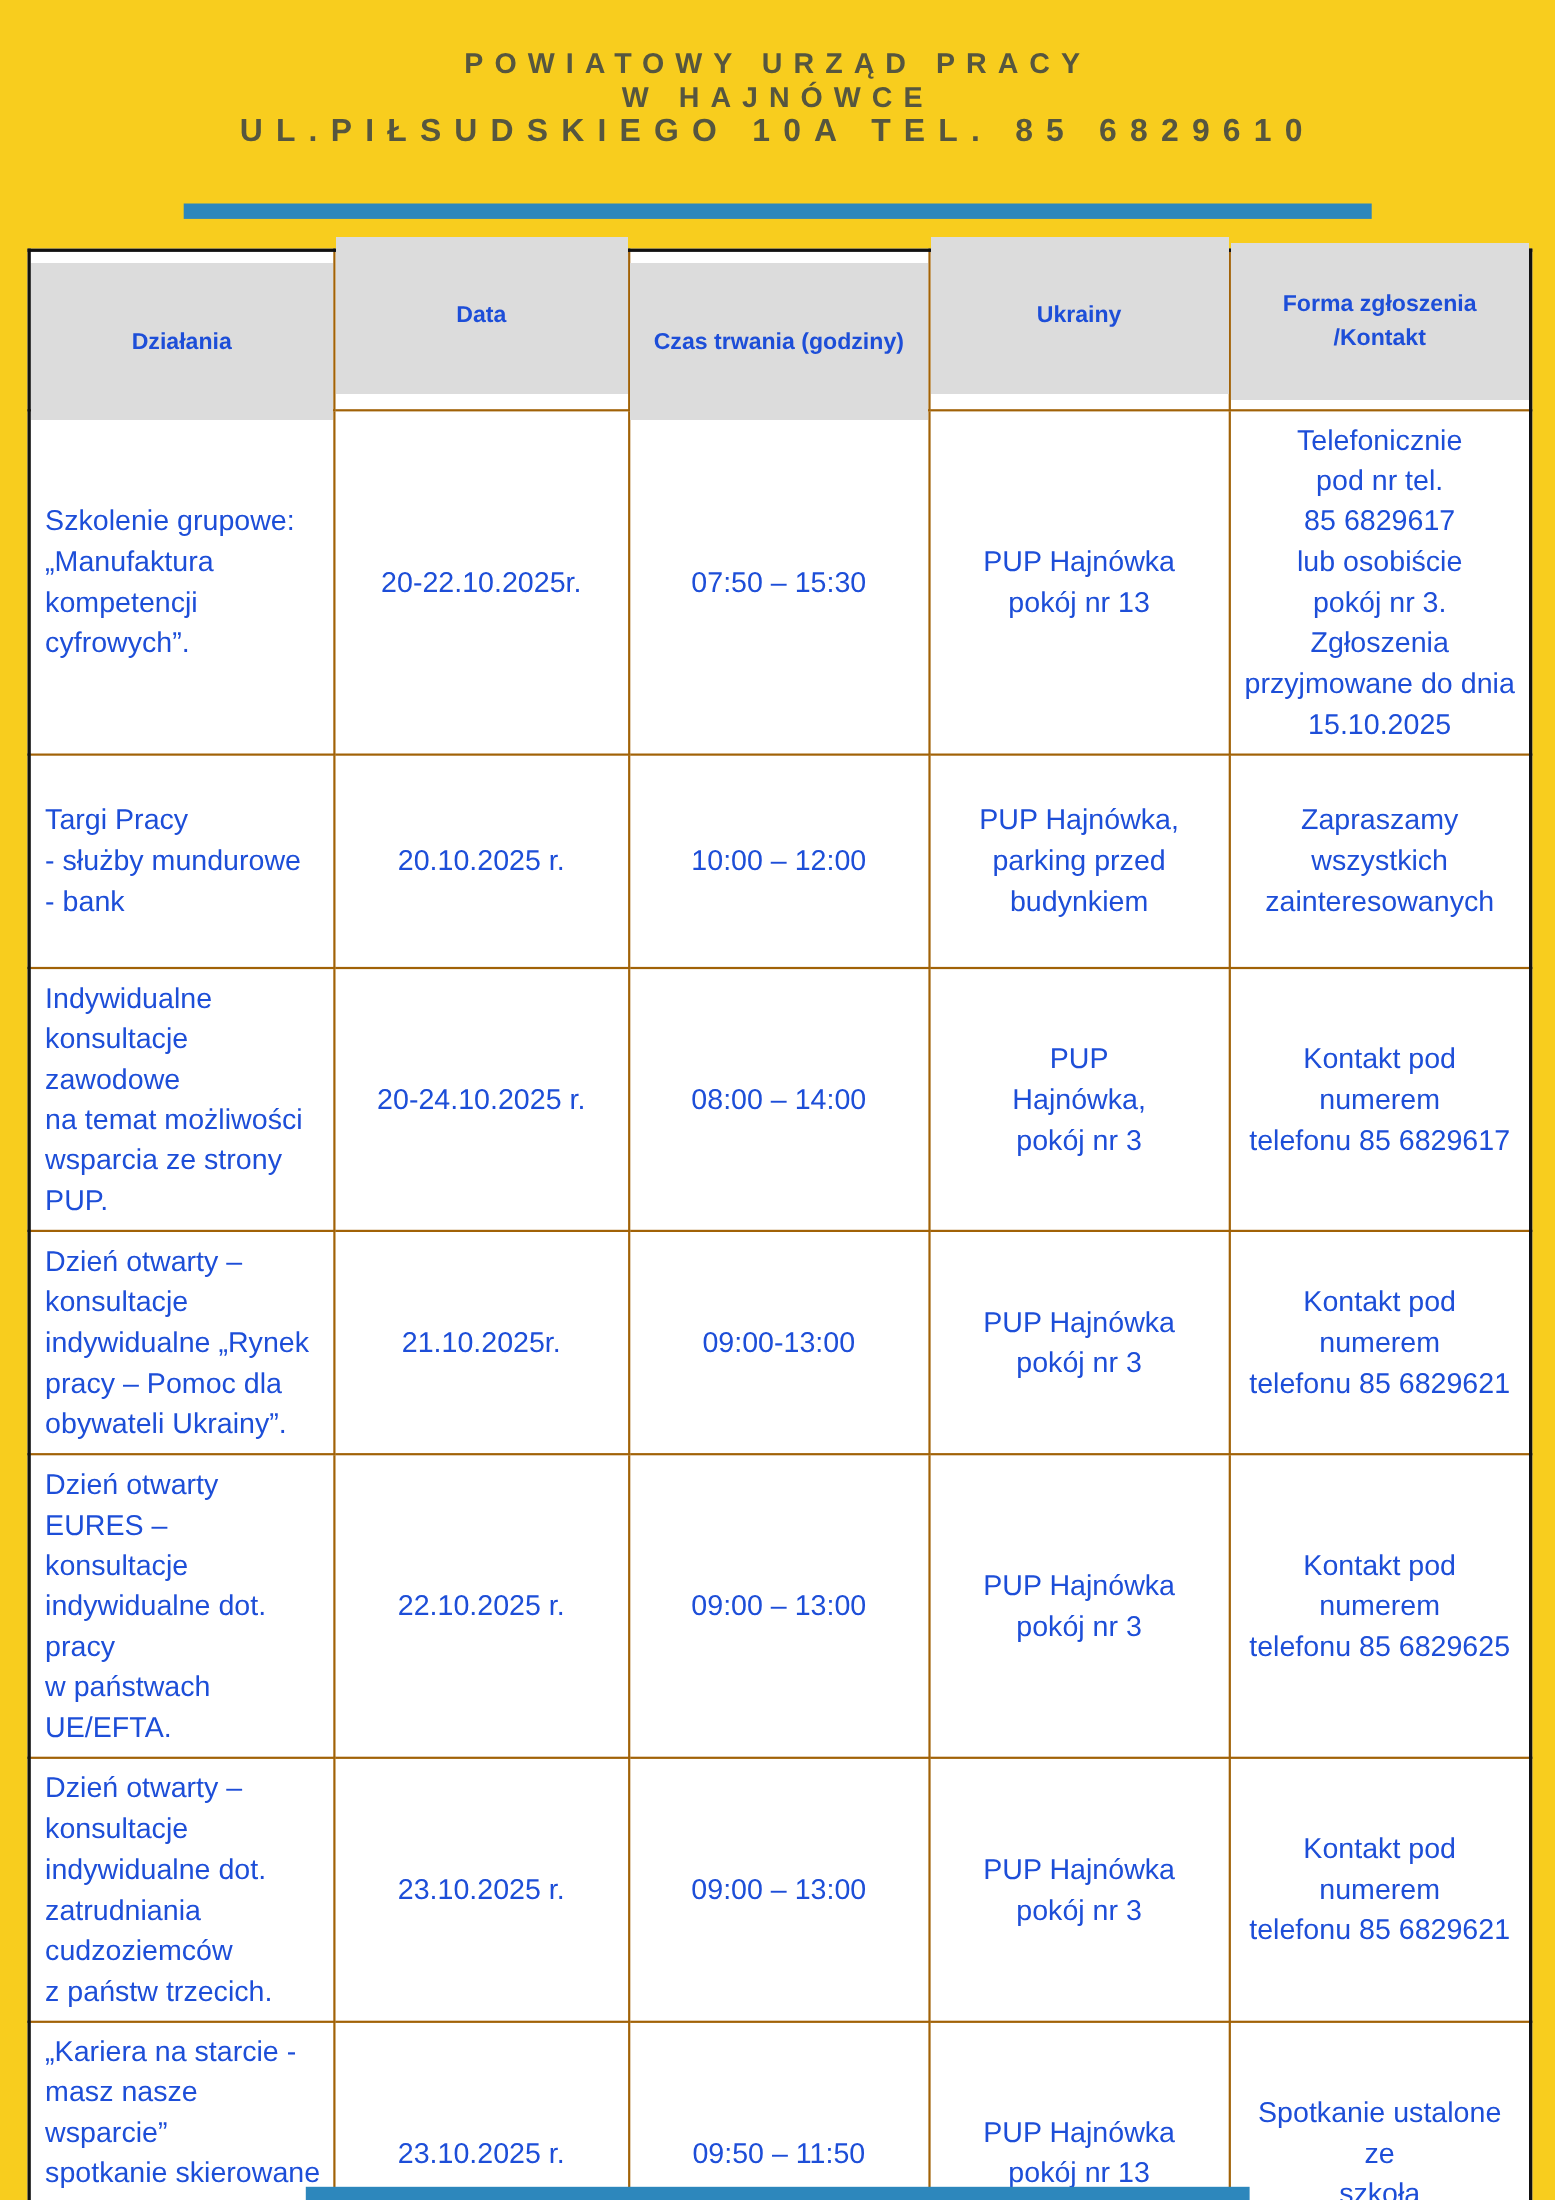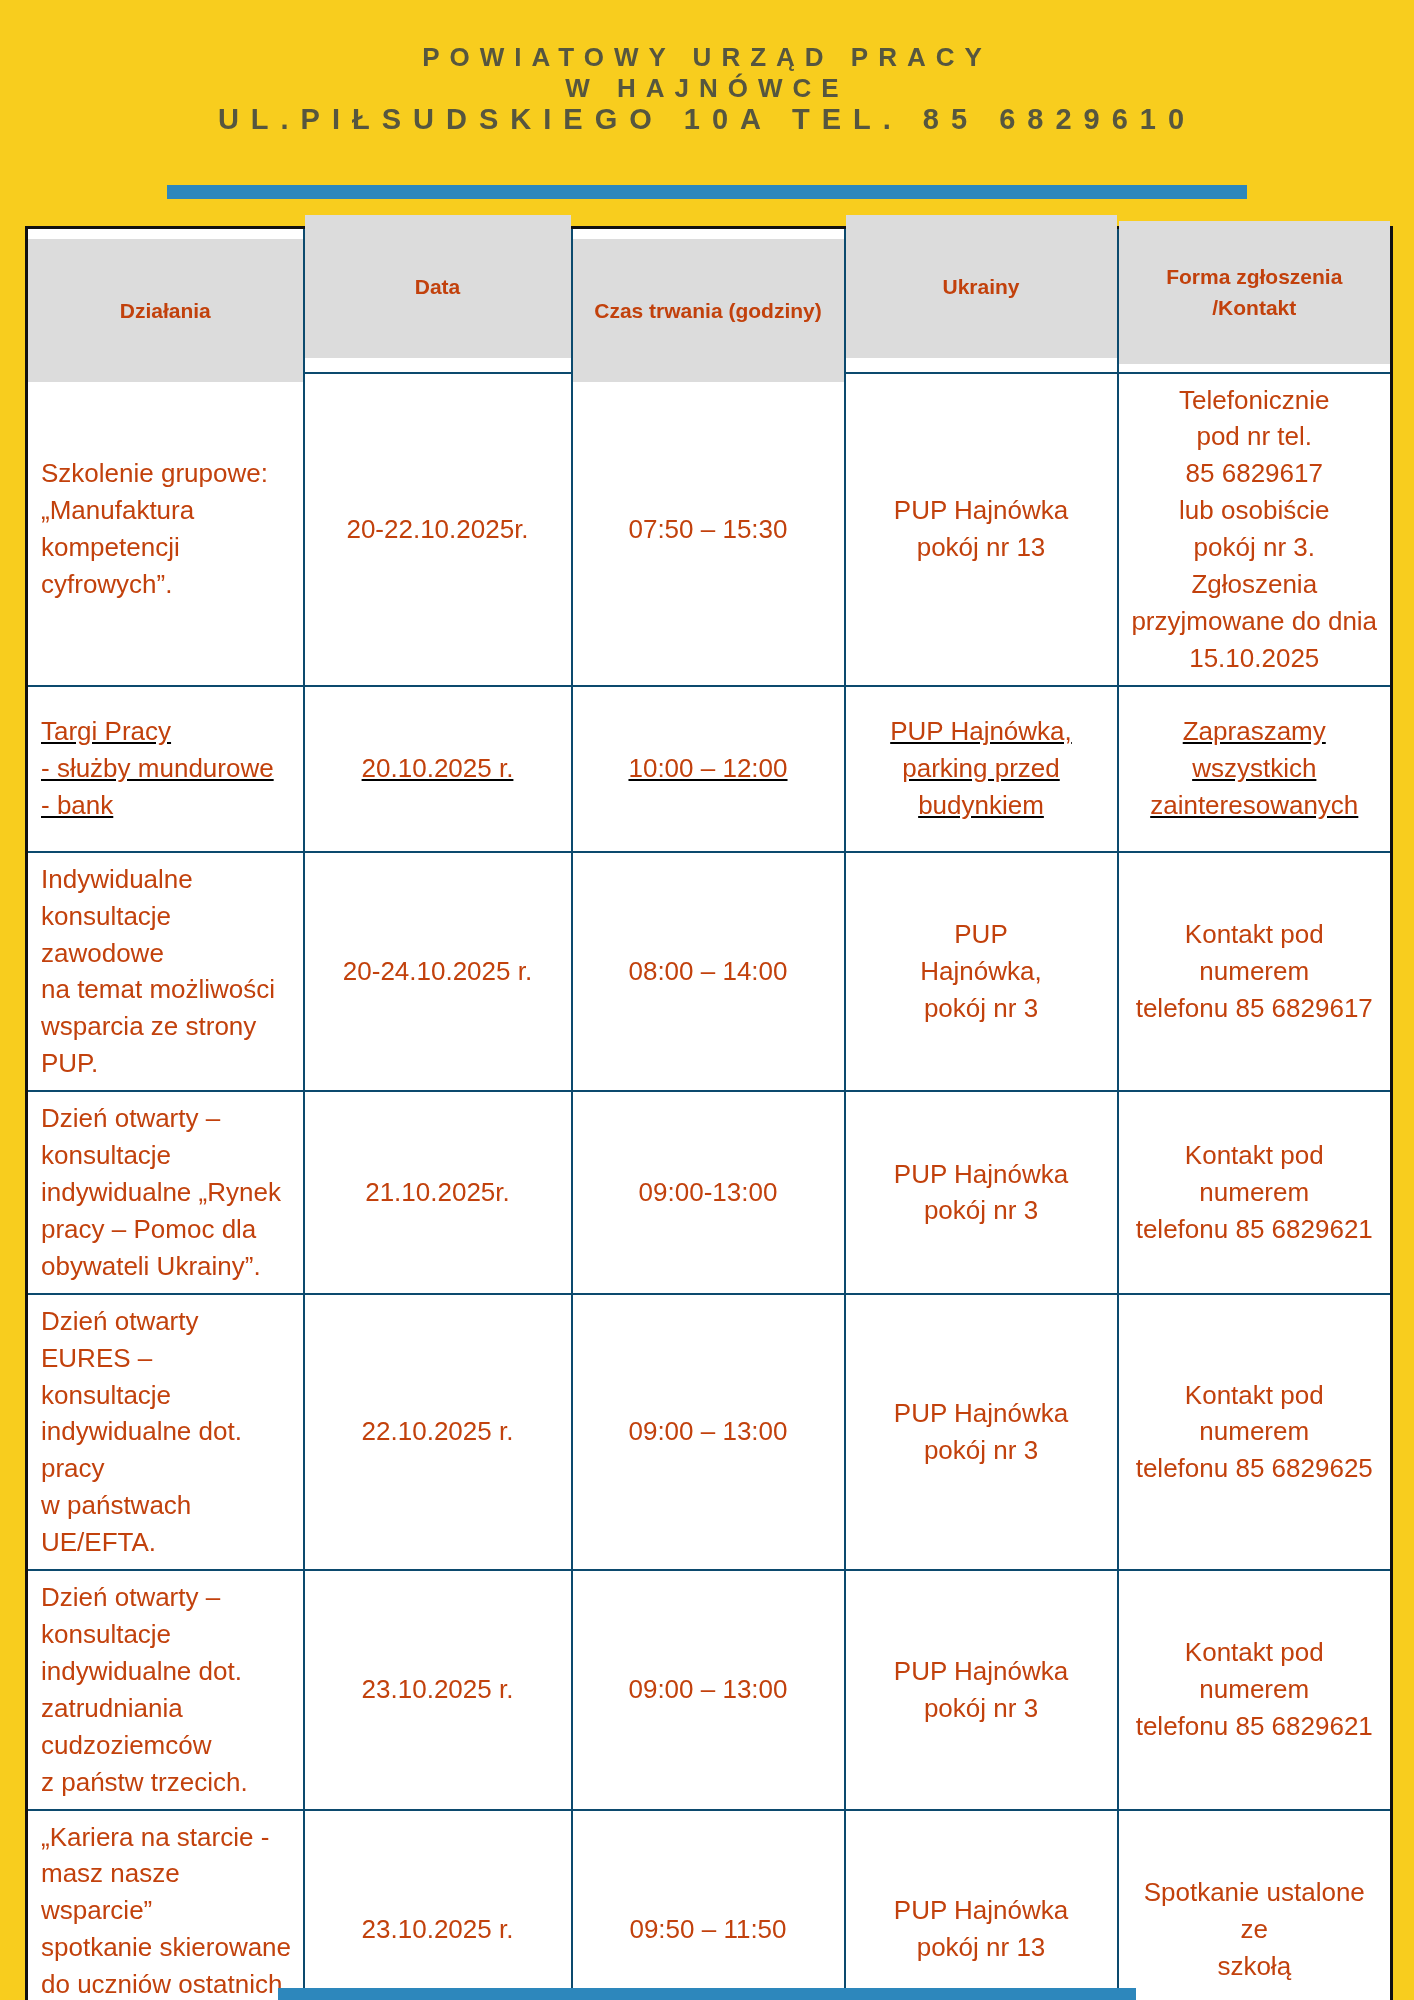--- a/index.html
+++ b/index.html
@@ -56,24 +56,24 @@
     margin: 27px 0 0 25px;
     border: 3px solid #111;
     background: #fff;
   }
   col.c1 { width: 277px; }
   col.c2 { width: 268px; }
   col.c3 { width: 273px; }
   col.c4 { width: 273px; }
   col.c5 { width: 274px; }
   th, td {
-    border: 2px solid #0c4a6e;
+    border: 2px solid #a16207;
     vertical-align: middle;
     white-space: pre-line;
-    color: #c2410c;
+    color: #1d4ed8;
   }
   thead tr { height: 145px; }
   th {
     background: #DCDCDC;
     font-size: 21px;
     font-weight: bold;
     text-align: center;
     line-height: 1.5;
     padding: 0 14px;
     position: relative;
@@ -89,21 +89,21 @@
     text-align: center;
     line-height: 1.42;
     padding: 8px 12px;
   }
   td:first-child {
     text-align: left;
     padding-left: 13px;
     padding-right: 8px;
   }
   tbody tr:nth-child(1) { height: 290px; }
-  tbody tr:nth-child(2) { height: 166px; text-decoration: underline; }
+  tbody tr:nth-child(2) { height: 194px; }
   tbody tr:nth-child(3) { height: 187px; }
   tbody tr:nth-child(4) { height: 187px; }
   tbody tr:nth-child(5) { height: 186px; }
   tbody tr:nth-child(6) { height: 214px; }
   tbody tr:nth-child(7) { height: 186px; }
   tbody tr:nth-child(8) { height: 177px; }
 </style>
 </head>
 <body>
 

